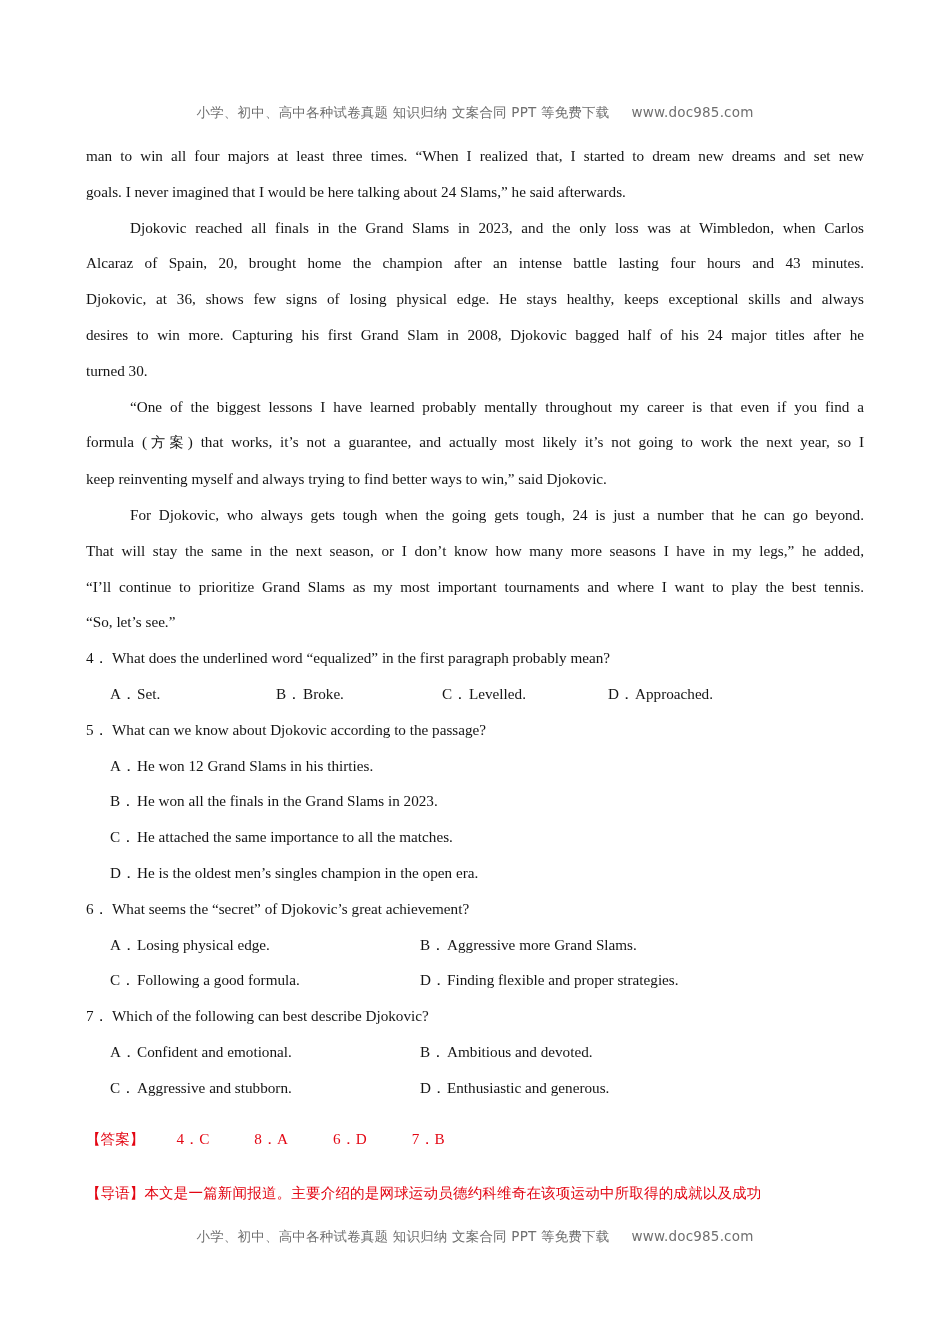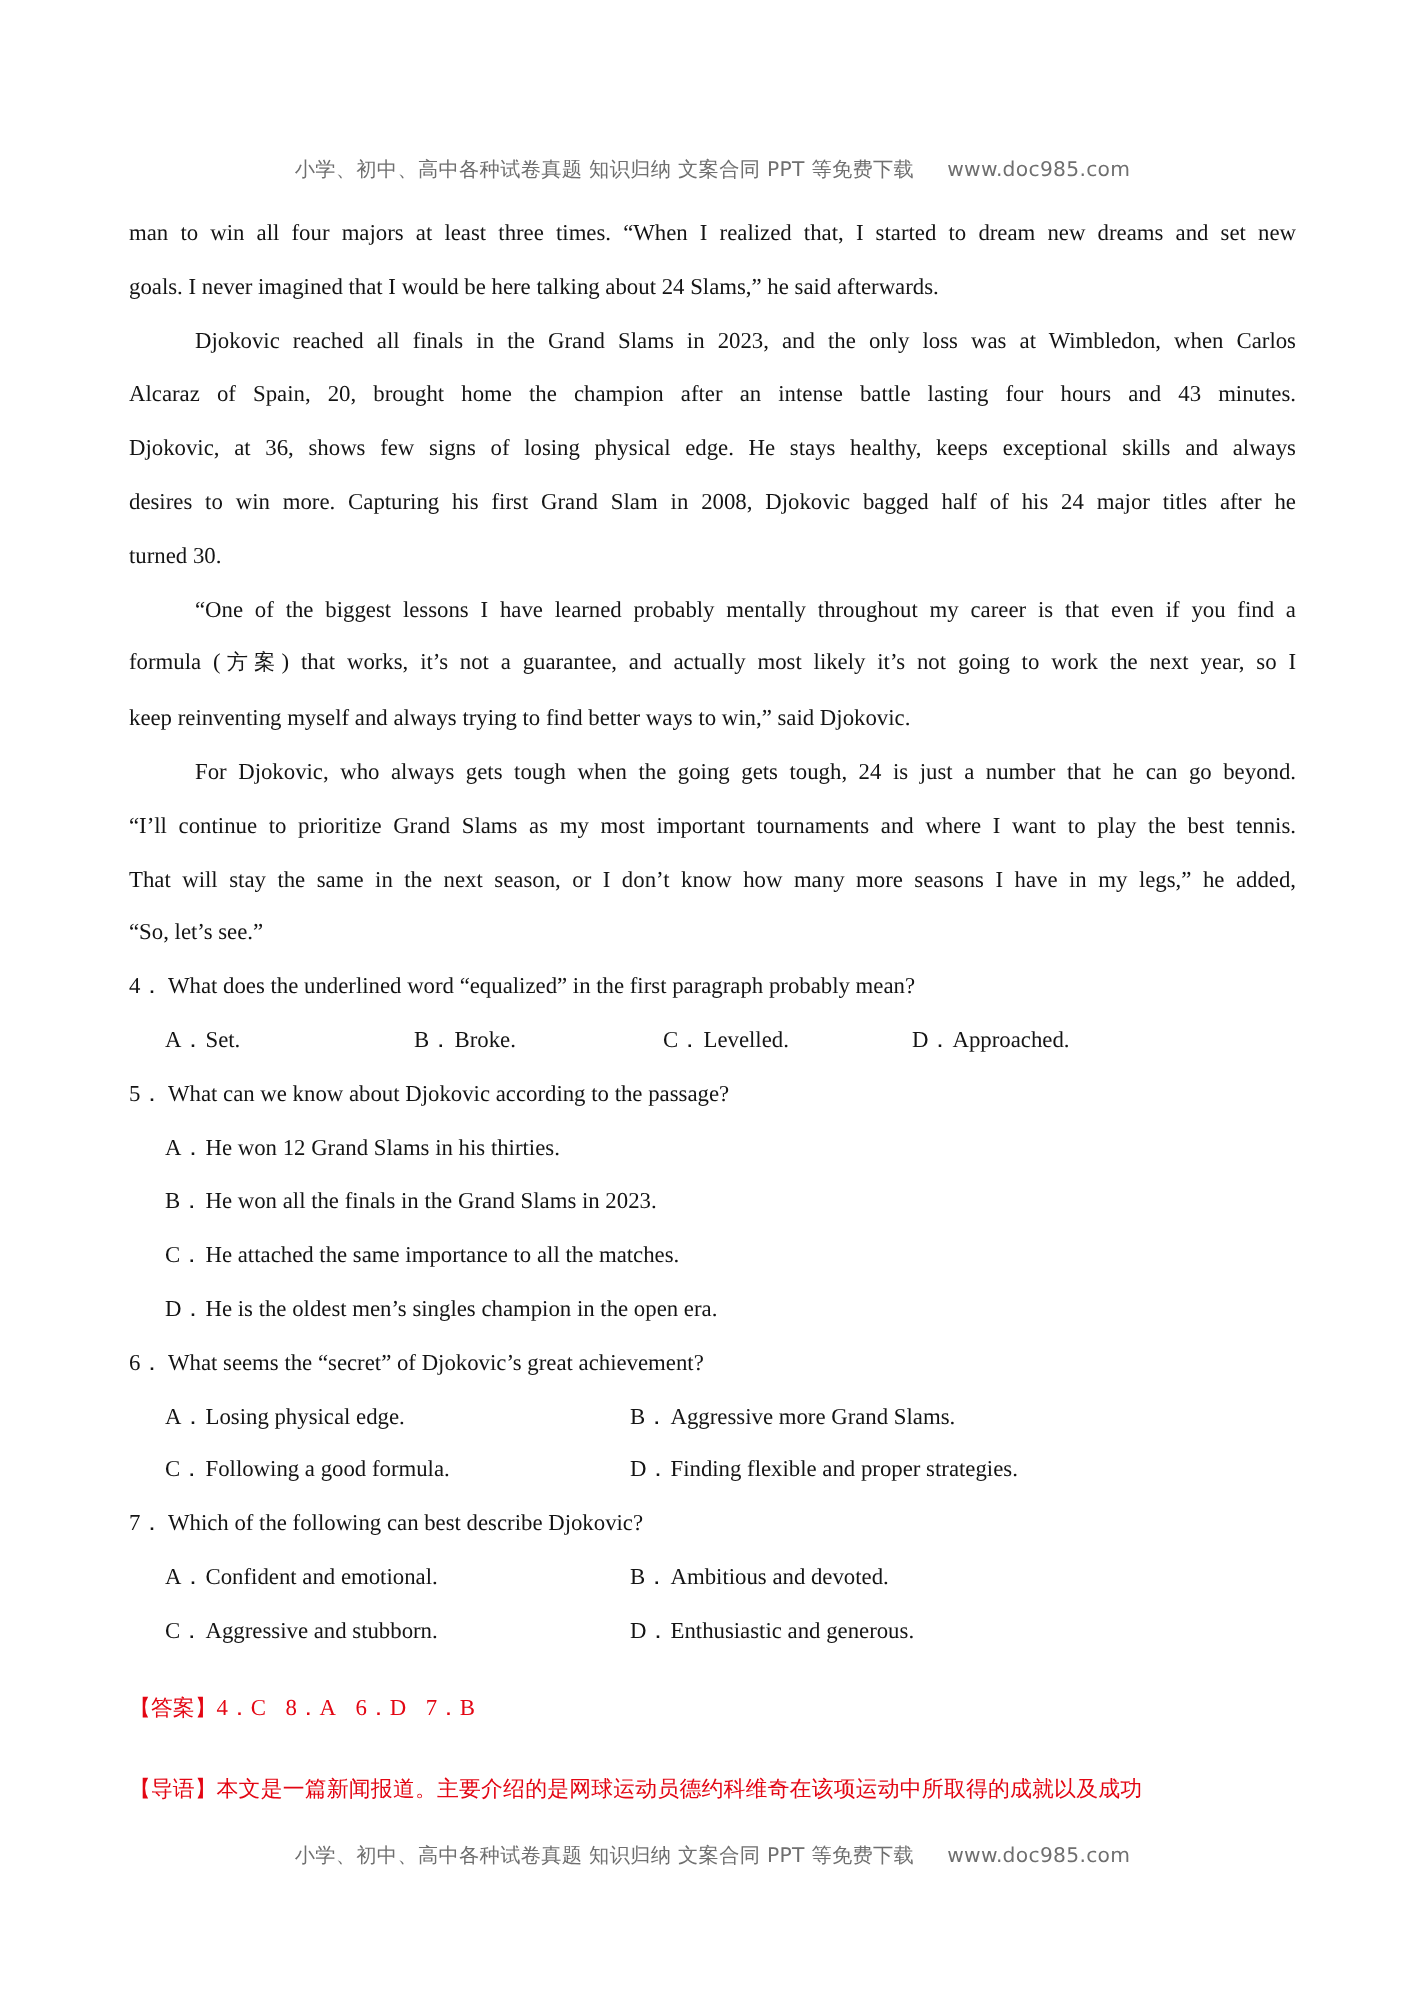--- a/index.html
+++ b/index.html
@@ -125,20 +125,21 @@
     line-height: 31px;
     white-space: nowrap;
   }
   .red-line .tag {
     font-family: "DejaVu Sans", "Liberation Sans", sans-serif;
     font-size: 14.6px;
   }
   .red-line .ans-item {
     display: inline-block;
     padding-right: 13px;
+    margin-left: 32px;
   }
   .red-line .cn-body {
     font-family: "DejaVu Sans", "Liberation Sans", sans-serif;
     font-size: 14.6px;
     letter-spacing: 0.1px;
   }
 
   #answer-line {
     position: absolute;
     left: 86px;
@@ -174,22 +175,22 @@
           <span class="ln">desires to win more. Capturing his first Grand Slam in 2008, Djokovic bagged half of his 24 major titles after he</span>
           <span class="ln last">turned 30.</span>
         </p>
         <p class="para">
           <span class="ln"><span class="indent"></span>“One of the biggest lessons I have learned probably mentally throughout my career is that even if you find a</span>
           <span class="ln">formula (<span class="cjk-inline">方案</span>) that works, it’s not a guarantee, and actually most likely it’s not going to work the next year, so I</span>
           <span class="ln last">keep reinventing myself and always trying to find better ways to win,” said Djokovic.</span>
         </p>
         <p class="para">
           <span class="ln"><span class="indent"></span>For Djokovic, who always gets tough when the going gets tough, 24 is just a number that he can go beyond.</span>
+          <span class="ln">That will stay the same in the next season, or I don’t know how many more seasons I have in my legs,” he added,</span>
           <span class="ln">“I’ll continue to prioritize Grand Slams as my most important tournaments and where I want to play the best tennis.</span>
-          <span class="ln">That will stay the same in the next season, or I don’t know how many more seasons I have in my legs,” he added,</span>
           <span class="ln last">“So, let’s see.”</span>
         </p>
       </div>
 
     <div id="questions-root">
         <div class="question-block">
           <div class="q-stem"><span class="q-num">4．</span><span>What does the underlined word “equalized” in the first paragraph probably mean?</span></div>
           <div class="opt-row cols4"><span class="opt"><span class="opt-letter">A．</span><span>Set.</span></span><span class="opt"><span class="opt-letter">B．</span><span>Broke.</span></span><span class="opt"><span class="opt-letter">C．</span><span>Levelled.</span></span><span class="opt"><span class="opt-letter">D．</span><span>Approached.</span></span></div>
         </div>
         <div class="question-block">

